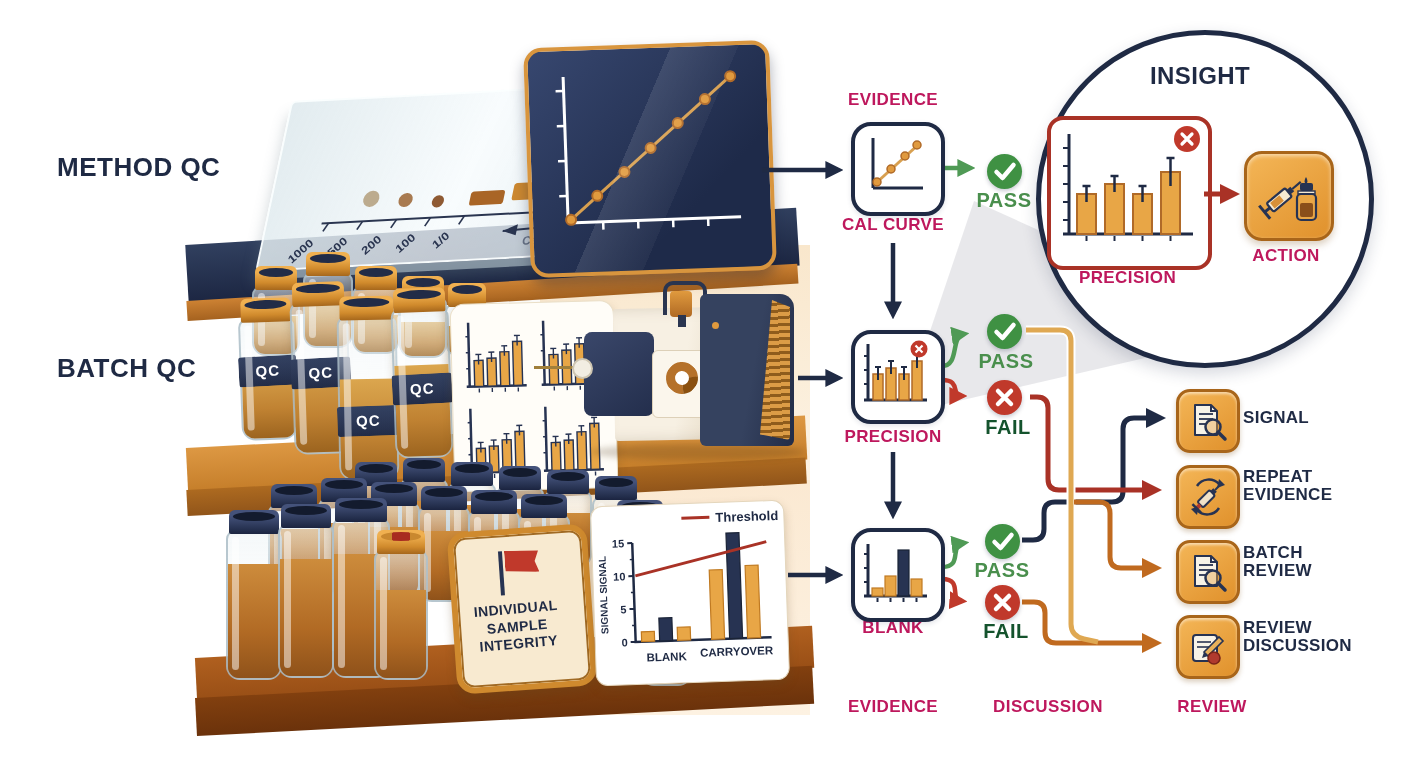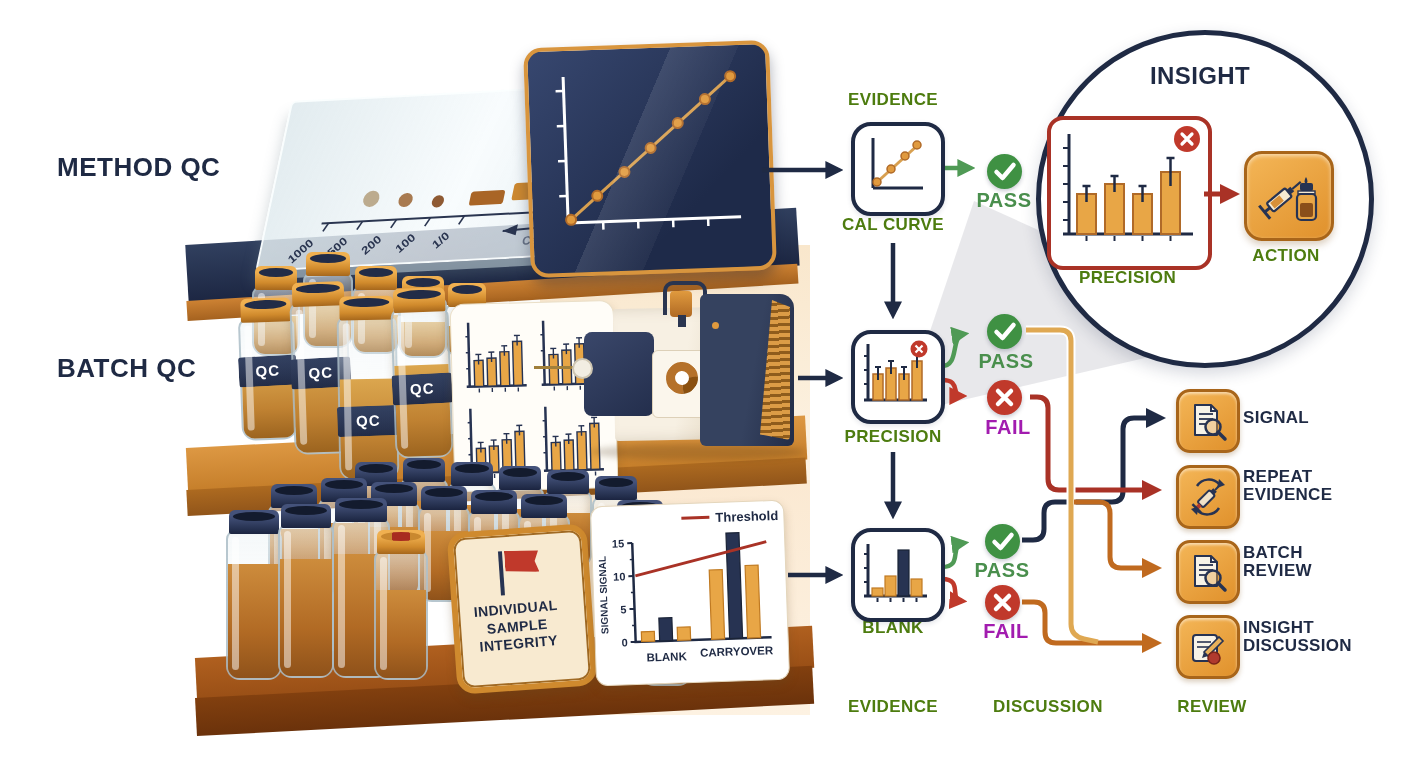--- a/index.html
+++ b/index.html
@@ -1,31 +1,31 @@
 <!DOCTYPE html>
 <html><head>
 <meta charset="utf-8">
 <style>
   html,body{margin:0;padding:0;background:#fff;font-family:"Liberation Sans",sans-serif;}
   #stage{position:relative;width:1408px;height:768px;overflow:hidden;background:#fff;}
   .abs{position:absolute;}
   .lbl{font-weight:bold;color:#1f2a44;letter-spacing:.4px;}
   .ctr{text-align:center;}
   .rowlbl{font-size:26px;font-weight:bold;color:#1f2a44;letter-spacing:.5px;}
-  .collbl{font-size:17px;font-weight:bold;color:#4d7c0f;letter-spacing:.4px;text-align:center;}
+  .collbl{font-size:17px;font-weight:bold;color:#be185d;letter-spacing:.4px;text-align:center;}
   
   .band{position:absolute;transform-origin:0 50%;}
   
   .evbox{position:absolute;width:86px;height:86px;background:#fff;border:4px solid #1f2a44;border-radius:20px;z-index:4;box-shadow:0 2px 5px rgba(30,40,70,.12);}
   
   .badge{position:absolute;width:35px;height:35px;border-radius:50%;z-index:4;box-shadow:0 2px 4px rgba(30,40,70,.25);}
   .badge.green{background:#3f9143;}
   .badge.red{background:#c0392b;}
   .passlbl{font-size:20px;font-weight:bold;color:#4a8f4d;letter-spacing:.5px;text-align:center;z-index:4;}
-  .faillbl{font-size:20px;font-weight:bold;color:#a21caf;letter-spacing:.5px;text-align:center;z-index:4;}
+  .faillbl{font-size:20px;font-weight:bold;color:#14532d;letter-spacing:.5px;text-align:center;z-index:4;}
   
   .tile{position:absolute;width:58px;height:58px;border-radius:14px;background:linear-gradient(145deg,#f4b657,#e0912c);border:3px solid #a8651a;box-shadow:inset 0 2px 3px rgba(255,255,255,.55),0 3px 5px rgba(120,70,10,.25);z-index:4;display:flex;align-items:center;justify-content:center;}
   .actlbl{font-size:17px;font-weight:bold;color:#1f2a44;line-height:1.07;letter-spacing:.3px;width:118px;z-index:4;}
   
   .vial{position:absolute;border:2px solid rgba(168,186,196,.8);border-radius:9px 9px 14px 14px;background:linear-gradient(180deg,rgba(238,244,246,.6),rgba(238,244,246,.2) 40%,rgba(230,238,242,.15));box-shadow:inset -6px 0 8px -4px rgba(120,90,50,.25);}
   .vial::after{content:'';position:absolute;left:4px;top:5px;bottom:8px;width:7px;border-radius:6px;background:rgba(255,255,255,.5);}
   .liquid{position:absolute;left:0;right:0;bottom:0;border-radius:0 0 11px 11px;}
   .cap{position:absolute;left:1px;right:1px;top:-22px;height:24px;border-radius:6px 6px 2px 2px;}
   .cap.orange{background:linear-gradient(180deg,#f0b050 25%,#d08a2c 70%,#a6671c);}
   .cap.navy{background:linear-gradient(180deg,#44527a 25%,#2b3757 70%,#1b2440);}
@@ -605,21 +605,21 @@
       <rect x="6" y="9" width="24" height="26" rx="3" fill="#f7f3e8" stroke="#273352" stroke-width="2"></rect>
       <g stroke="#273352" stroke-width="1.6">
           <line x1="10" y1="16" x2="24" y2="16"></line>
           <line x1="10" y1="21" x2="24" y2="21"></line>
         </g>
       <polygon points="17,26 32,11 36,15 21,30" fill="#e8b05a" stroke="#273352" stroke-width="1.6"></polygon>
       <polygon points="17,26 21,30 15,32" fill="#273352"></polygon>
       <circle cx="27" cy="32" r="6" fill="#b03a2e" stroke="#7a2418" stroke-width="1.6"></circle>
     </svg>
   </div>
-  <div class="abs actlbl" style="left:1243px;top:619px;">INSIGHT DISCUSSION</div>
+  <div class="abs actlbl" style="left:1243px;top:619px;">REVIEW DISCUSSION</div>
 
   <div class="abs collbl" style="left:1152px;top:697px;width:120px;">REVIEW</div>
 
   <div class="abs" style="left:1036px;top:30px;width:328px;height:328px;border-radius:50%;background:#fff;border:5px solid #1f2a44;box-shadow:0 6px 16px rgba(30,40,70,.18);z-index:4;"></div>
   <div class="abs lbl ctr" style="left:1136px;top:62px;width:128px;font-size:24px;z-index:5;">INSIGHT</div>
 
   <div class="abs" style="left:1047px;top:116px;width:157px;height:146px;background:#fff;border:4px solid #a93226;border-radius:16px;z-index:5;">
     <svg width="149" height="138" viewBox="0 0 149 138" fill="none">
       <path d="M18,14 V114 M12,114 H142" stroke="#1f2a44" stroke-width="3"></path>
       <g stroke="#1f2a44" stroke-width="2">

